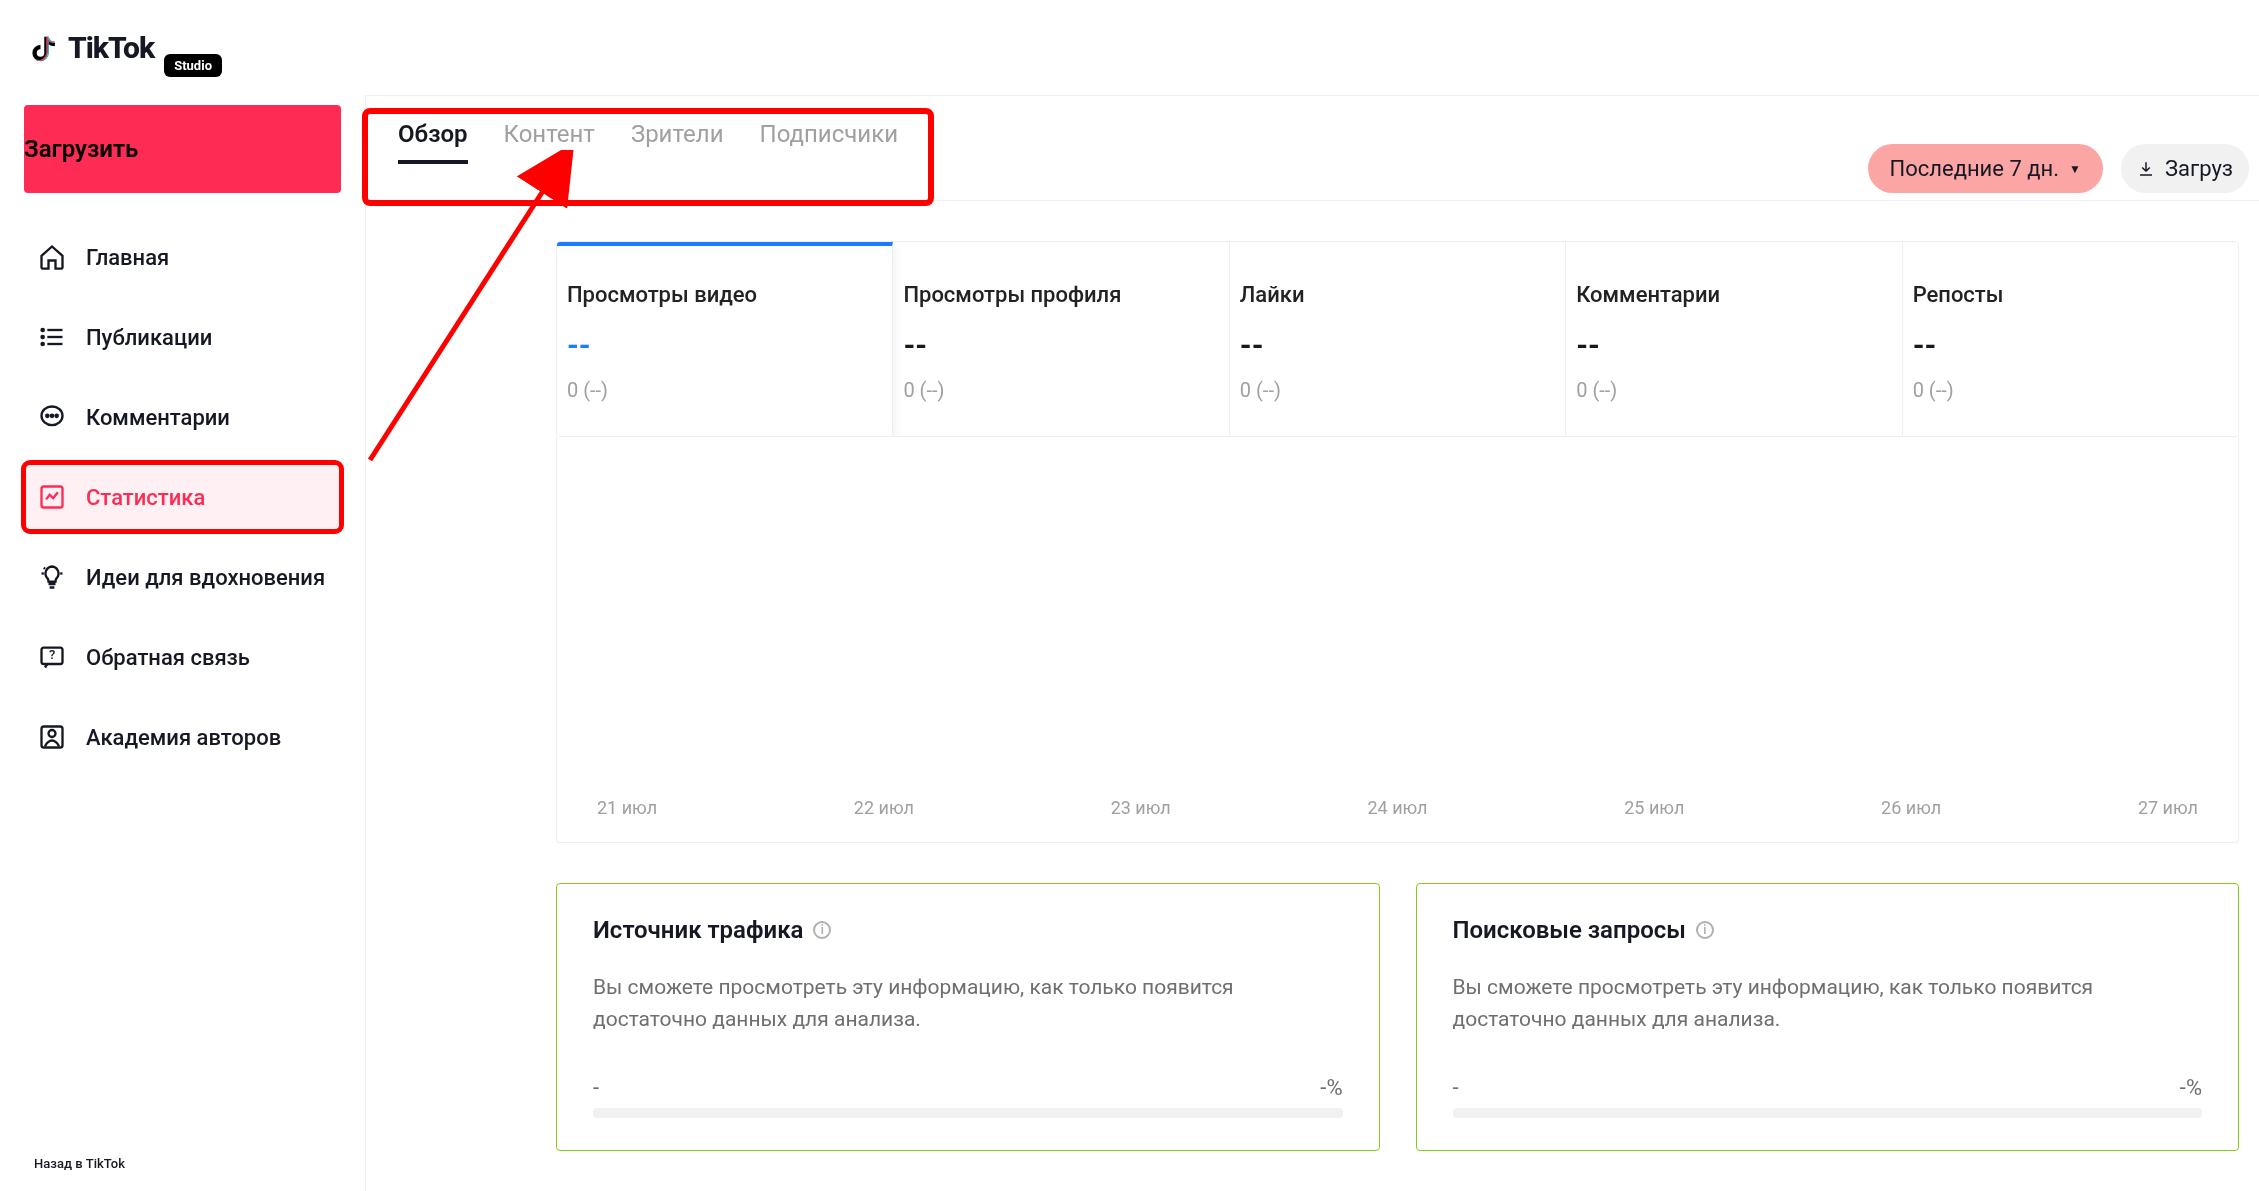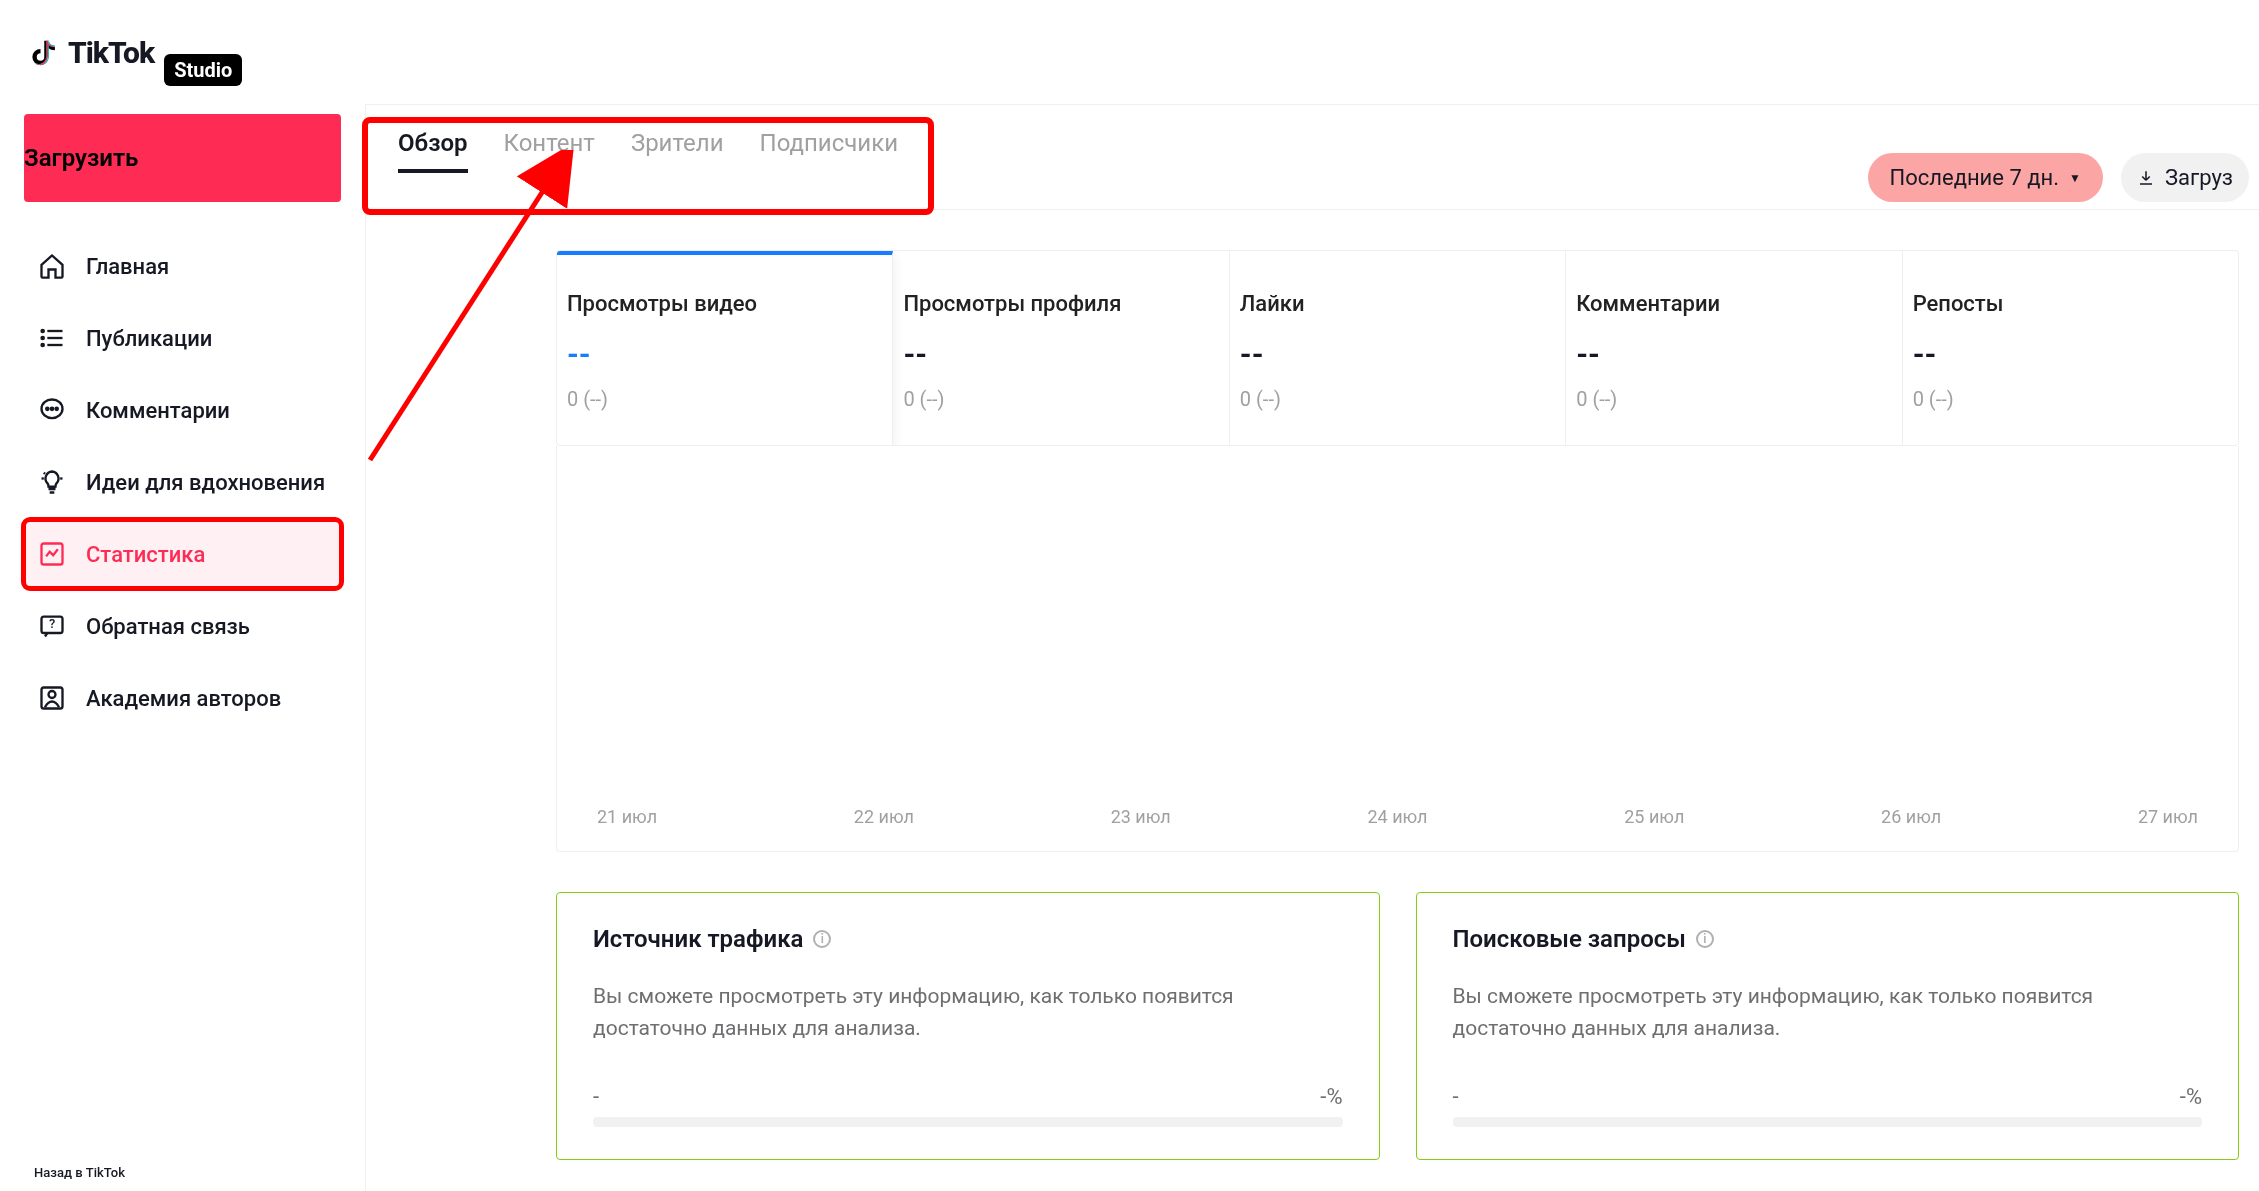--- a/index.html
+++ b/index.html
@@ -3,30 +3,30 @@
 <meta charset="utf-8">
 <style>
   * { box-sizing: border-box; margin: 0; padding: 0; }
   body { font-family: -apple-system, BlinkMacSystemFont, "Segoe UI", Roboto, "Helvetica Neue", Arial, sans-serif; background: #fff; color: #161823; width: 2259px; height: 1191px; overflow: hidden; }
 
   
   .logo-bar { display: flex; align-items: center; gap: 10px; padding: 18px 28px 18px 28px; }
   .tiktok-note { width: 30px; height: 34px; position: relative; }
   .tiktok-note svg { width: 100%; height: 100%; }
   .tiktok-word { font-size: 30px; font-weight: 800; letter-spacing: -1px; }
-  .studio-badge { background: #000; color: #fff; font-size: 20px; font-weight: 700; padding: 4px 10px; border-radius: 6px; margin-top: 36px; }
+  .studio-badge { background: #000; color: #fff; font-size: 13px; font-weight: 700; padding: 4px 10px; border-radius: 6px; margin-top: 36px; }
 
   
   .layout { display: flex; }
   .sidebar { width: 365px; padding: 10px 24px 0 24px; display: flex; flex-direction: column; min-height: 1100px; }
   .main { flex: 1; border-left: 1px solid #f0f0f0; border-top: 1px solid #f0f0f0; }
 
   
   .upload-btn { background: #fe2c55; color: #000000; font-size: 24px; font-weight: 600; padding: 30px 0; border-radius: 4px; cursor: pointer; margin-bottom: 30px; }
-  .nav { display: flex; flex-direction: column; gap: 4px; }
+  .nav { display: flex; flex-direction: column; gap: 12px; }
   .nav-item { display: flex; align-items: center; gap: 20px; padding: 20px 14px; font-size: 22px; font-weight: 500; cursor: pointer; border-radius: 6px; }
   .nav-item .icon { width: 28px; height: 28px; display: flex; align-items: center; justify-content: center; flex-shrink: 0; }
   .nav-item.active { color: #fe2c55; background: #fff0f3; }
   .nav-item.active .icon svg { stroke: #fe2c55; }
   .nav-item.highlighted { outline: 5px solid #ff0000; outline-offset: -2px; }
   .spacer { flex: 1; }
   .back-link { font-size: 13px; font-weight: 500; padding: 24px 10px; cursor: pointer; }
 
   
   .topbar { display: flex; align-items: flex-start; justify-content: space-between; padding: 18px 10px 0 0; border-bottom: 1px solid #f0f0f0; }
@@ -118,40 +118,40 @@
           <svg viewBox="0 0 24 24" fill="none" stroke="#161823" stroke-width="2">
               <ellipse cx="12" cy="11" rx="9" ry="8"></ellipse>
               <circle cx="8" cy="11" r="1" fill="#161823"></circle>
               <circle cx="12" cy="11" r="1" fill="#161823"></circle>
               <circle cx="16" cy="11" r="1" fill="#161823"></circle>
             </svg>
         </span>
         <span>Комментарии</span>
       </div>
 
+      <div class="nav-item active highlighted">
+        <span class="icon">
+          <svg viewBox="0 0 24 24" fill="none" stroke="#fe2c55" stroke-width="2">
+              <rect x="3" y="3" width="18" height="18" rx="2"></rect>
+              <polyline points="7 14 10 10 13 13 17 8"></polyline>
+            </svg>
+        </span>
+        <span>Статистика</span>
+      </div>
+
       <div class="nav-item">
         <span class="icon">
           <svg viewBox="0 0 24 24" fill="none" stroke="#161823" stroke-width="2">
               <path d="M9 18h6M10 21h4M12 3a6 6 0 0 0-4 10c1 1 1 2 1 3h6c0-1 0-2 1-3a6 6 0 0 0-4-10z"></path>
               <line x1="3" y1="9" x2="5" y2="9"></line>
               <line x1="19" y1="9" x2="21" y2="9"></line>
               <line x1="5" y1="4" x2="6" y2="5"></line>
             </svg>
         </span>
         <span>Идеи для вдохновения</span>
-      </div>
-
-      <div class="nav-item active highlighted">
-        <span class="icon">
-          <svg viewBox="0 0 24 24" fill="none" stroke="#fe2c55" stroke-width="2">
-              <rect x="3" y="3" width="18" height="18" rx="2"></rect>
-              <polyline points="7 14 10 10 13 13 17 8"></polyline>
-            </svg>
-        </span>
-        <span>Статистика</span>
       </div>
 
       <div class="nav-item">
         <span class="icon">
           <svg viewBox="0 0 24 24" fill="none" stroke="#161823" stroke-width="2">
               <rect x="3" y="4" width="18" height="14" rx="2"></rect>
               <path d="M8 18l-2 3"></path>
               <text x="12" y="14" text-anchor="middle" font-size="11" fill="#161823" stroke="none">?</text>
             </svg>
         </span>

